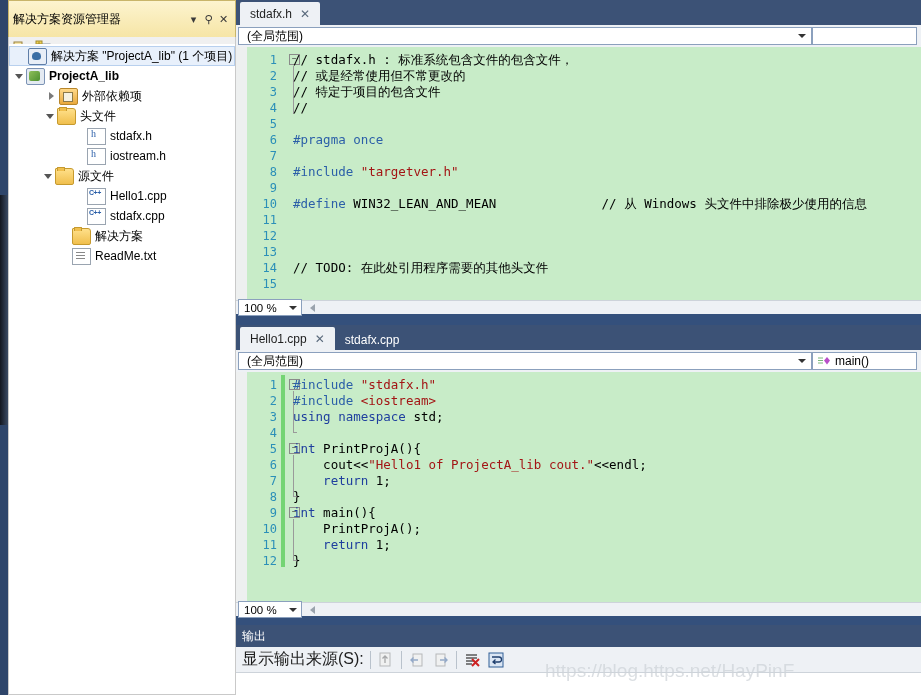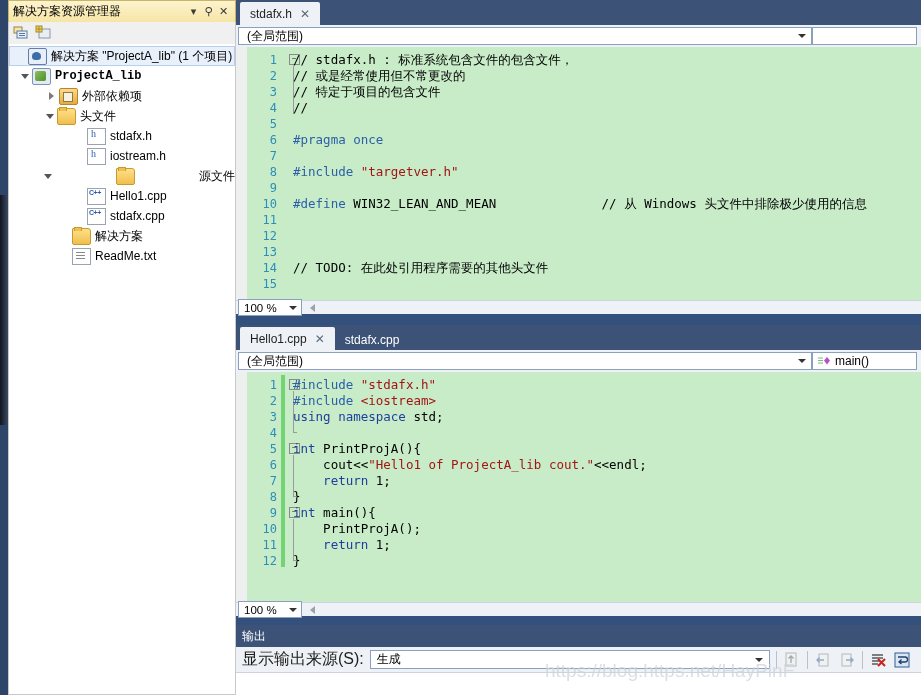--- a/index.html
+++ b/index.html
@@ -10,21 +10,21 @@
     background:#2d4468;
     position:relative;
   }
   
   .rail{position:absolute;left:0;top:0;width:8px;height:695px;
     background:#2e456a;}
   .rail-scroll{position:absolute;left:0;top:195px;width:8px;height:230px;
     background:linear-gradient(to right,#12161f,#3a4a63);}
   
   .se{position:absolute;left:8px;top:0;width:228px;height:695px;background:#fff;}
-  .se-header{height:22px;background:linear-gradient(to bottom,#fdf4cf,#f6e5a6);
+  .se-header{height:37px;background:linear-gradient(to bottom,#fdf4cf,#f6e5a6);
     border:1px solid #c9b56a;border-bottom:none;box-sizing:border-box;
     display:flex;align-items:center;padding:0 4px;}
   .se-title{flex:1;font-size:12px;color:#000;white-space:nowrap;overflow:hidden;}
   .se-btn{width:15px;height:15px;display:flex;align-items:center;justify-content:center;
     color:#3a3a3a;font-size:11px;cursor:default;}
   .se-toolbar{height:22px;background:#f0f0f0;border-left:1px solid #c9c9c9;
     border-right:1px solid #c9c9c9;display:flex;align-items:center;padding:2px 4px;gap:6px;
     box-sizing:border-box;}
   .tb-ico{width:16px;height:16px;position:relative;}
   .se-body{position:absolute;left:0;top:44px;right:0;bottom:0;background:#fff;
@@ -160,21 +160,21 @@
       </svg>
     </div>
   </div>
   <div class="se-body">
     <div class="tree" id="tree">
         <div class="trow sel" style="padding-left: 4px;">
           <span class="exp"></span>
           <span class="ico i-sln"></span>
           <span class="lbl">解决方案 "ProjectA_lib" (1 个项目)</span>
         </div>
-        <div class="trow" style="padding-left: 9px; font-family: Liberation Mono, monospace;">
+        <div class="trow" style="padding-left: 3px;">
           <span class="exp open"></span>
           <span class="ico i-proj"></span>
           <span class="lbl bold">ProjectA_lib</span>
         </div>
         <div class="trow" style="padding-left: 36px;">
           <span class="exp closed"></span>
           <span class="ico i-folderdep"></span>
           <span class="lbl">外部依赖项</span>
         </div>
         <div class="trow" style="padding-left: 34px;">
@@ -185,21 +185,21 @@
         <div class="trow" style="padding-left: 64px;">
           <span class="exp"></span>
           <span class="ico i-h"></span>
           <span class="lbl">stdafx.h</span>
         </div>
         <div class="trow" style="padding-left: 64px;">
           <span class="exp"></span>
           <span class="ico i-h"></span>
           <span class="lbl">iostream.h</span>
         </div>
-        <div class="trow" style="padding-left: 32px; justify-content: space-between;">
+        <div class="trow" style="padding-left: 32px;">
           <span class="exp open"></span>
           <span class="ico i-folder"></span>
           <span class="lbl">源文件</span>
         </div>
         <div class="trow" style="padding-left: 64px;">
           <span class="exp"></span>
           <span class="ico i-cpp"></span>
           <span class="lbl">Hello1.cpp</span>
         </div>
         <div class="trow" style="padding-left: 64px;">
@@ -284,24 +284,20 @@
       <span class="arr"></span>
     </div>
     <div class="hscroll-left"></div>
   </div>
 </div>
 
 <div class="outpane">
   <div class="out-title">输出</div>
   <div class="out-toolbar">
     <span class="out-lbl">显示输出来源(S):</span>
-    <div class="out-combo">
-      <span>生成</span>
-      <span class="arr"></span>
-    </div>
     <span class="sep"></span>
     <span class="oico">
       <svg width="18" height="18" viewBox="0 0 18 18">
         <rect x="3" y="2" width="10" height="13" fill="#f2f2ee" stroke="#8a8a8a"></rect>
         <path d="M8 12 L8 5 M5.5 7.5 L8 5 L10.5 7.5" stroke="#6a6a6a" fill="none" stroke-width="1.3"></path>
       </svg>
     </span>
     <span class="sep"></span>
     <span class="oico">
       <svg width="18" height="18" viewBox="0 0 18 18">

